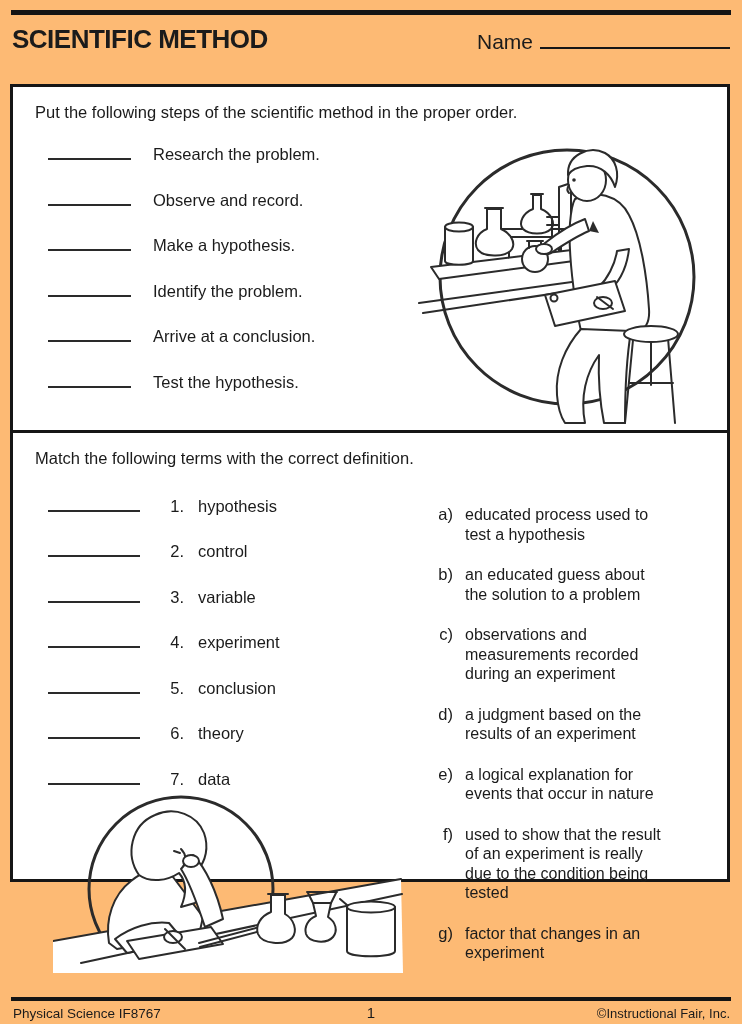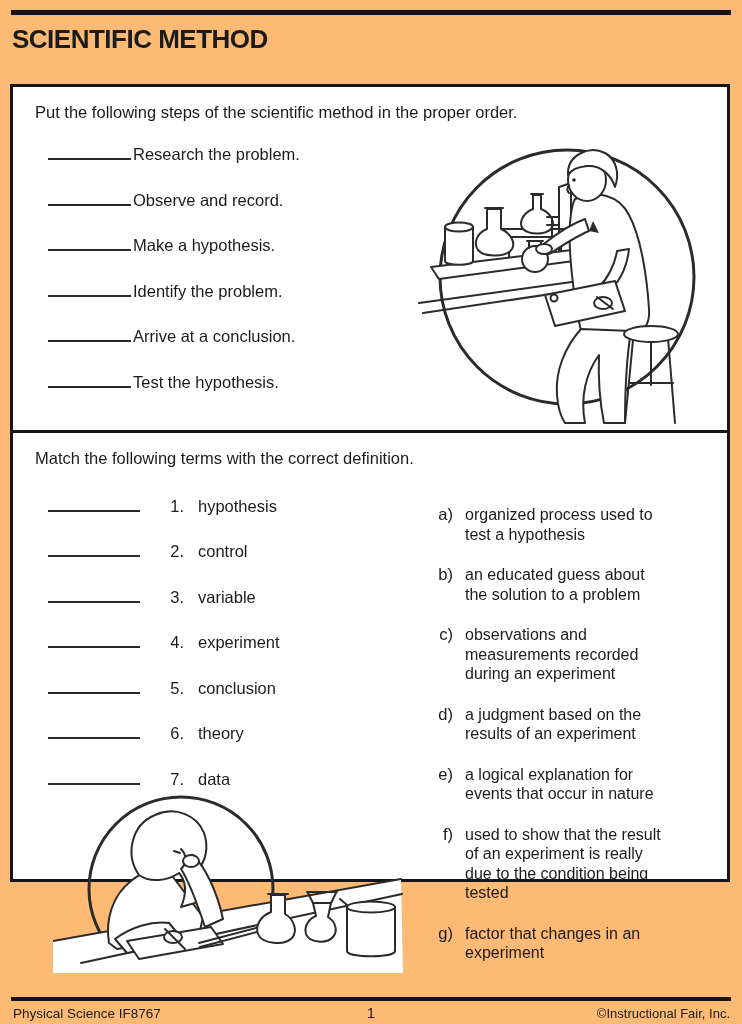--- a/index.html
+++ b/index.html
@@ -18,21 +18,21 @@
   .name-line { display:inline-block; width:190px; height:18px; border-bottom:2.5px solid #161616; margin-left:7px; }
 
   .qbox { position:absolute; left:10px; width:720px; border:3px solid #161616; box-sizing:border-box; background:#fff; }
   .box1 { top:84px; height:404px; }
   .box2 { top:430px; height:452px; }
   .prompt { position:absolute; left:22px; top:16px; font-size:16.5px; white-space:nowrap; }
 
   .fill-row { position:absolute; left:35px; height:21px; white-space:nowrap; }
   .blank { display:inline-block; height:15px; border-bottom:2px solid #2a2a2a; vertical-align:baseline; }
   .step-row .blank { width:83px; }
-  .step-label { margin-left:2px; font-size:16.5px; }
+  .step-label { margin-left:22px; font-size:16.5px; }
 
   .term-row .blank { width:92px; }
   .term-number { display:inline-block; margin-left:18px; width:26px; text-align:right; font-size:16.5px; }
   .term-label { margin-left:14px; font-size:16.5px; }
 
   .defs { position:absolute; left:412px; top:72px; width:262px; }
   .def { display:flex; margin-bottom:21px; }
   .def-letter { flex:none; width:28px; text-align:right; margin-right:12px; font-size:16.5px; line-height:19.5px; }
   .def-text { width:204px; font-size:16px; line-height:19.5px; }
 
@@ -47,20 +47,23 @@
   .footer-right { position:absolute; right:12px; top:1006px; font-size:13px; }
 </style>
 </head>
 <body>
 
 <div class="page">
 
   <div class="rule rule-top"></div>
 
   <div class="title">SCIENTIFIC METHOD</div>
+  <div class="name-wrap">
+    <span>Name</span><span class="name-line"></span>
+  </div>
 
   <div class="qbox box1">
     <div class="prompt">Put the following steps of the scientific method in the proper order.</div>
 
     <div class="fill-row step-row" style="top:56px"><span class="blank"></span><span class="step-label">Research the problem.</span></div>
     <div class="fill-row step-row" style="top:102px"><span class="blank"></span><span class="step-label">Observe and record.</span></div>
     <div class="fill-row step-row" style="top:147px"><span class="blank"></span><span class="step-label">Make a hypothesis.</span></div>
     <div class="fill-row step-row" style="top:193px"><span class="blank"></span><span class="step-label">Identify the problem.</span></div>
     <div class="fill-row step-row" style="top:238px"><span class="blank"></span><span class="step-label">Arrive at a conclusion.</span></div>
     <div class="fill-row step-row" style="top:284px"><span class="blank"></span><span class="step-label">Test the hypothesis.</span></div>
@@ -116,21 +119,21 @@
     <div class="fill-row term-row" style="top:107px"><span class="blank"></span><span class="term-number">2.</span><span class="term-label">control</span></div>
     <div class="fill-row term-row" style="top:153px"><span class="blank"></span><span class="term-number">3.</span><span class="term-label">variable</span></div>
     <div class="fill-row term-row" style="top:198px"><span class="blank"></span><span class="term-number">4.</span><span class="term-label">experiment</span></div>
     <div class="fill-row term-row" style="top:244px"><span class="blank"></span><span class="term-number">5.</span><span class="term-label">conclusion</span></div>
     <div class="fill-row term-row" style="top:289px"><span class="blank"></span><span class="term-number">6.</span><span class="term-label">theory</span></div>
     <div class="fill-row term-row" style="top:335px"><span class="blank"></span><span class="term-number">7.</span><span class="term-label">data</span></div>
 
     <div class="defs">
       <div class="def">
           <span class="def-letter">a)</span>
-          <span class="def-text">organized process used to test a hypothesis</span>
+          <span class="def-text">educated process used to test a hypothesis</span>
         </div>
       <div class="def">
           <span class="def-letter">b)</span>
           <span class="def-text">an educated guess about the solution to a problem</span>
         </div>
       <div class="def">
           <span class="def-letter">c)</span>
           <span class="def-text">observations and measurements recorded during an experiment</span>
         </div>
       <div class="def">

